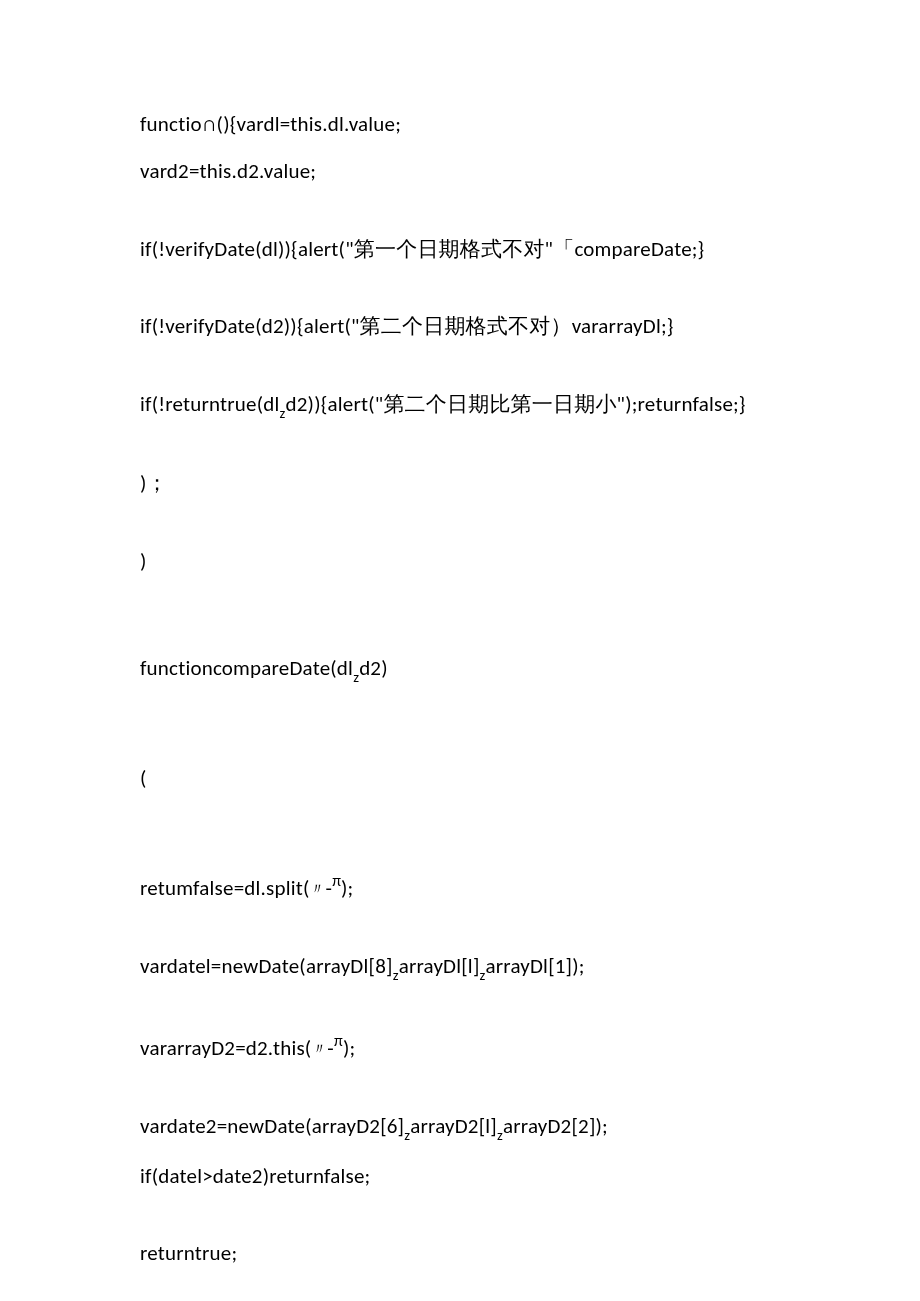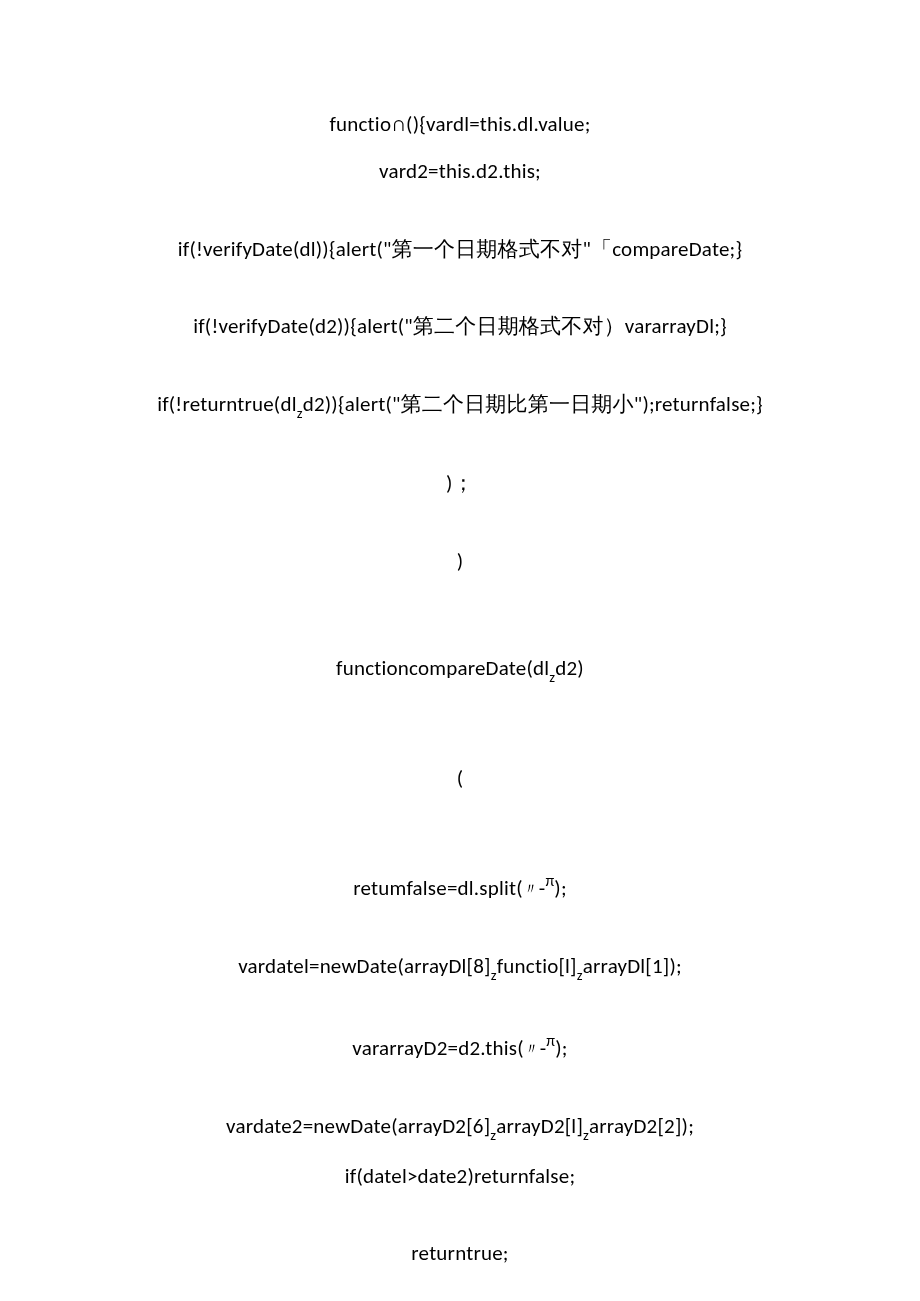--- a/index.html
+++ b/index.html
@@ -13,21 +13,20 @@
       height: 1301px;
       font-family: "Calibri", "Arial", sans-serif;
       font-size: 21px;
       color: #000000;
       padding: 110px 140px 0 140px;
       line-height: 1.4;
     }
     .code-line {
       white-space: nowrap;
       letter-spacing: 0.2px;
-      text-align: center;
     }
     .gap-small {
       height: 18px;
     }
     .gap-medium {
       height: 48px;
     }
     .gap-large {
       height: 78px;
     }
@@ -48,21 +47,21 @@
       vertical-align: baseline;
       position: relative;
       top: -1px;
     }
   </style>
 </head>
 <body>
 
 <div class="code-line">functio∩(){vardl=this.dl.value;</div>
 <div class="gap-small"></div>
-<div class="code-line">vard2=this.d2.this;</div>
+<div class="code-line">vard2=this.d2.value;</div>
 <div class="gap-medium"></div>
 <div class="code-line">
   <span>if(!verifyDate(dl)){alert("第一个日期格式不对</span><span>"「</span><span>compareDate;}</span>
 </div>
 <div class="gap-medium"></div>
 <div class="code-line">
   <span>if(!verifyDate(d2)){alert("第二个日期格式不对</span><span>）</span><span>vararrayDl;}</span>
 </div>
 <div class="gap-medium"></div>
 <div class="code-line">
@@ -77,21 +76,21 @@
   <span>functioncompareDate(dl</span><span class="sub">z</span><span>d2)</span>
 </div>
 <div class="gap-large"></div>
 <div class="code-line">(</div>
 <div class="gap-large"></div>
 <div class="code-line">
   <span>retumfalse=dl.split(</span><span class="quote-small">〃</span><span>-</span><span class="super">π</span><span>);</span>
 </div>
 <div class="gap-medium"></div>
 <div class="code-line">
-  <span>vardatel=newDate(arrayDl[8]</span><span class="sub">z</span><span>functio[l]</span><span class="sub">z</span><span>arrayDl[1]);</span>
+  <span>vardatel=newDate(arrayDl[8]</span><span class="sub">z</span><span>arrayDl[l]</span><span class="sub">z</span><span>arrayDl[1]);</span>
 </div>
 <div class="gap-medium"></div>
 <div class="code-line">
   <span>vararrayD2=d2.this(</span><span class="quote-small">〃</span><span>-</span><span class="super">π</span><span>);</span>
 </div>
 <div class="gap-medium"></div>
 <div class="code-line">
   <span>vardate2=newDate(arrayD2[6]</span><span class="sub">z</span><span>arrayD2[l]</span><span class="sub">z</span><span>arrayD2[2]);</span>
 </div>
 <div class="gap-small"></div>

